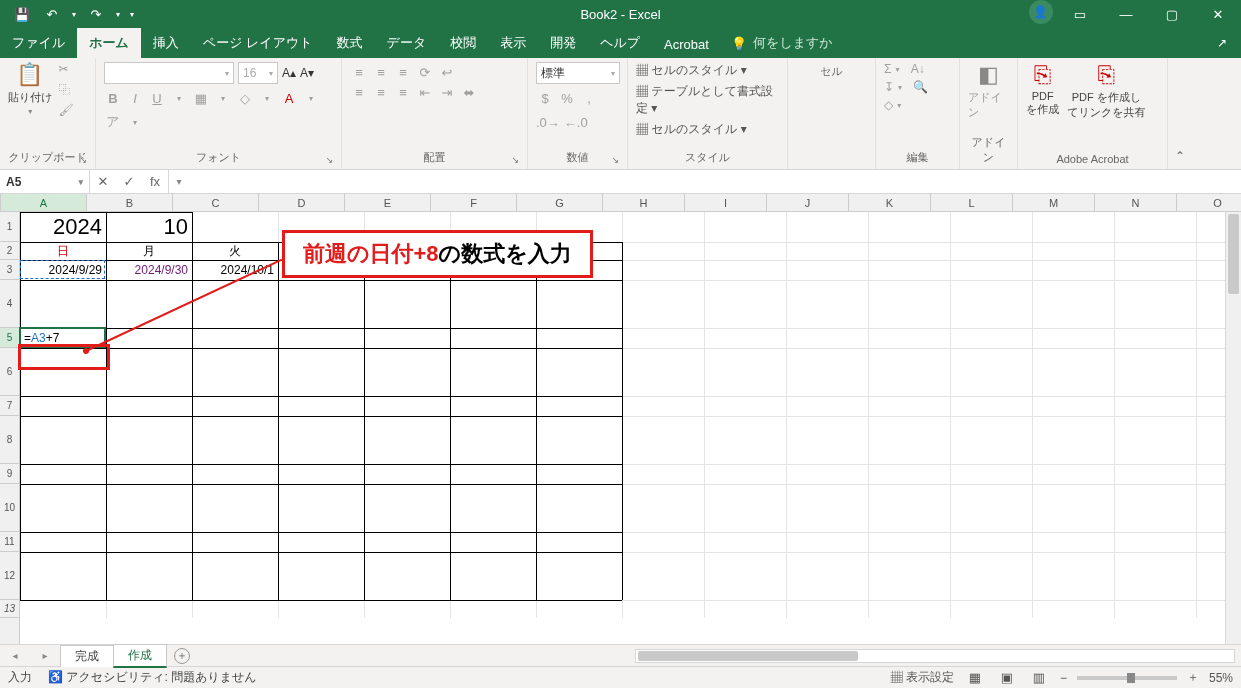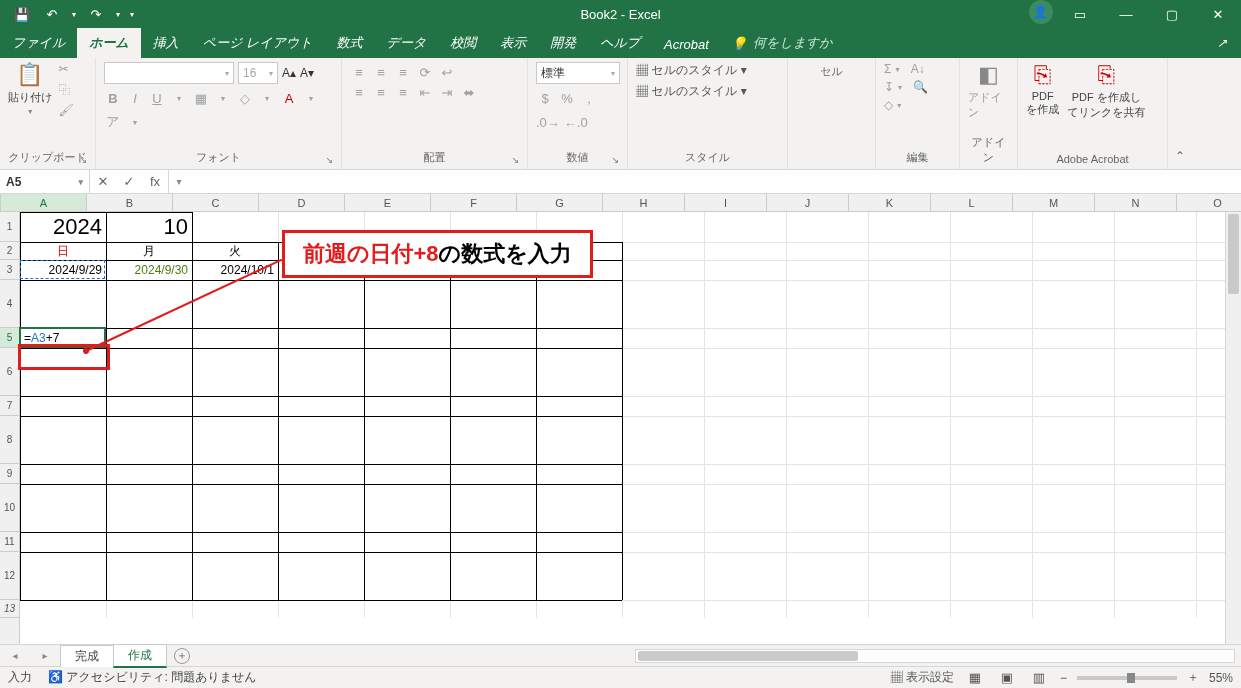--- a/index.html
+++ b/index.html
@@ -9,21 +9,21 @@
 .titlebar { background:#217346; height:28px; display:flex; align-items:center; color:#fff; position:relative; }
 .qa { display:flex; align-items:center; gap:2px; padding-left:8px; }
 .qa .btn { width:28px; height:24px; display:flex; align-items:center; justify-content:center; font-size:13px; cursor:default; }
 .qa .btn.dd { width:12px; font-size:8px; }
 .title { position:absolute; left:50%; transform:translateX(-50%); font-size:13px; }
 .winctrls { margin-left:auto; display:flex; }
 .winctrls .wc { width:46px; height:28px; display:flex; align-items:center; justify-content:center; font-size:13px; }
 .avatar { width:24px; height:24px; border-radius:50%; background:#3a8a62; display:flex; align-items:center; justify-content:center; margin-right:4px; }
 
 
-.tabrow { background:#217346; height:30px; display:flex; align-items:flex-end; color:#fff; position:relative;font-style:italic; }
+.tabrow { background:#217346; height:30px; display:flex; align-items:flex-end; color:#fff; position:relative; }
 .tab { padding:6px 12px; font-size:13px; cursor:default; }
 .tab.active { background:#f3f2f1; color:#217346; font-weight:600; }
 .tell { display:flex; align-items:center; gap:6px; padding:6px 10px; color:#cfe8d9; font-size:13px; }
 .sharebtn { position:absolute; right:8px; top:4px; width:22px; height:22px; display:flex; align-items:center; justify-content:center; }
 
 
 .ribbon { height:112px; background:#f3f2f1; border-bottom:1px solid #d6d6d6; display:flex; overflow:hidden; }
 .group { border-right:1px solid #e1e1e1; padding:4px 8px 2px 8px; display:flex; flex-direction:column; justify-content:space-between; height:100%; }
 .group-label { text-align:center; font-size:11px; color:#666; padding:2px 0; position:relative; }
 .group-label .dlg { position:absolute; right:0; bottom:2px; font-size:9px; color:#777; }
@@ -212,20 +212,21 @@
         <div class="c ic">.0→</div>
         <div class="c ic">←.0</div>
       </div>
     </div>
     <div class="group-label"><span>数値</span><span class="dlg ic">↘</span></div>
   </div>
 
   <div class="group" style="width:160px">
     <div style="display:flex;flex-direction:column;gap:4px;color:#555;font-size:12px;">
       <div>▦ <span>セルのスタイル</span> ▾</div>
+      <div>▦ <span>テーブルとして書式設定</span> ▾</div>
       <div>▦ <span>セルのスタイル</span> ▾</div>
     </div>
     <div class="group-label">スタイル</div>
   </div>
 
   <div class="group" style="width:88px">
     <div class="group-label">セル</div>
   </div>
 
   <div class="group" style="width:84px">
@@ -366,21 +367,21 @@
       <div style="position: absolute; left: 0px; top: 0px; width: 1px; height: 30px; background: rgb(0, 0, 0);"></div>
       <div style="position: absolute; left: 86px; top: 0px; width: 1px; height: 30px; background: rgb(0, 0, 0);"></div>
       <div style="position: absolute; left: 172px; top: 0px; width: 1px; height: 30px; background: rgb(0, 0, 0);"></div>
       <div style="position: absolute; left: 0px; top: 0px; width: 172px; height: 1px; background: rgb(0, 0, 0);"></div>
       <div style="position: absolute; left: 2px; top: 0px; width: 82px; height: 30px; display: flex; align-items: center; justify-content: flex-end; font-size: 22px; color: rgb(0, 0, 0); padding: 0px 2px;">2024</div>
       <div style="position: absolute; left: 88px; top: 0px; width: 82px; height: 30px; display: flex; align-items: center; justify-content: flex-end; font-size: 22px; color: rgb(0, 0, 0); padding: 0px 2px;">10</div>
       <div style="position: absolute; left: 2px; top: 30px; width: 82px; height: 18px; display: flex; align-items: center; justify-content: center; font-size: 12px; color: rgb(204, 0, 0); padding: 0px 2px;">日</div>
       <div style="position: absolute; left: 88px; top: 30px; width: 82px; height: 18px; display: flex; align-items: center; justify-content: center; font-size: 12px; color: rgb(0, 0, 0); padding: 0px 2px;">月</div>
       <div style="position: absolute; left: 174px; top: 30px; width: 82px; height: 18px; display: flex; align-items: center; justify-content: center; font-size: 12px; color: rgb(0, 0, 0); padding: 0px 2px;">火</div>
       <div style="position: absolute; left: 2px; top: 48px; width: 82px; height: 20px; display: flex; align-items: center; justify-content: flex-end; font-size: 12px; color: rgb(0, 0, 0); padding: 0px 2px;">2024/9/29</div>
-      <div style="position: absolute; left: 88px; top: 48px; width: 82px; height: 20px; display: flex; align-items: center; justify-content: flex-end; font-size: 12px; color: #4d7c0f; padding: 0px 2px;">2024/9/30</div>
+      <div style="position: absolute; left: 88px; top: 48px; width: 82px; height: 20px; display: flex; align-items: center; justify-content: flex-end; font-size: 12px; color: #701a75; padding: 0px 2px;">2024/9/30</div>
       <div style="position: absolute; left: 174px; top: 48px; width: 82px; height: 20px; display: flex; align-items: center; justify-content: flex-end; font-size: 12px; color: rgb(0, 0, 0); padding: 0px 2px;">2024/10/1</div>
       <div style="position: absolute; left: 2px; top: 116px; width: 82px; height: 20px; display: flex; align-items: center; justify-content: flex-start; font-size: 12px; color: rgb(0, 0, 0); padding: 0px 2px;">=<span style="color:#1f6fd1">A3</span>+7</div>
       <div style="position: absolute; left: -1px; top: 115px; width: 87px; height: 21px; border: 2px solid rgb(33, 115, 70); pointer-events: none;"></div>
       <div style="position: absolute; left: 0px; top: 48px; width: 85px; height: 19px; border: 1px dashed rgb(31, 111, 209); pointer-events: none;"></div>
     </div>
   <div class="hscroll">
       <div class="thumb"></div>
     </div>
 </div>
 

